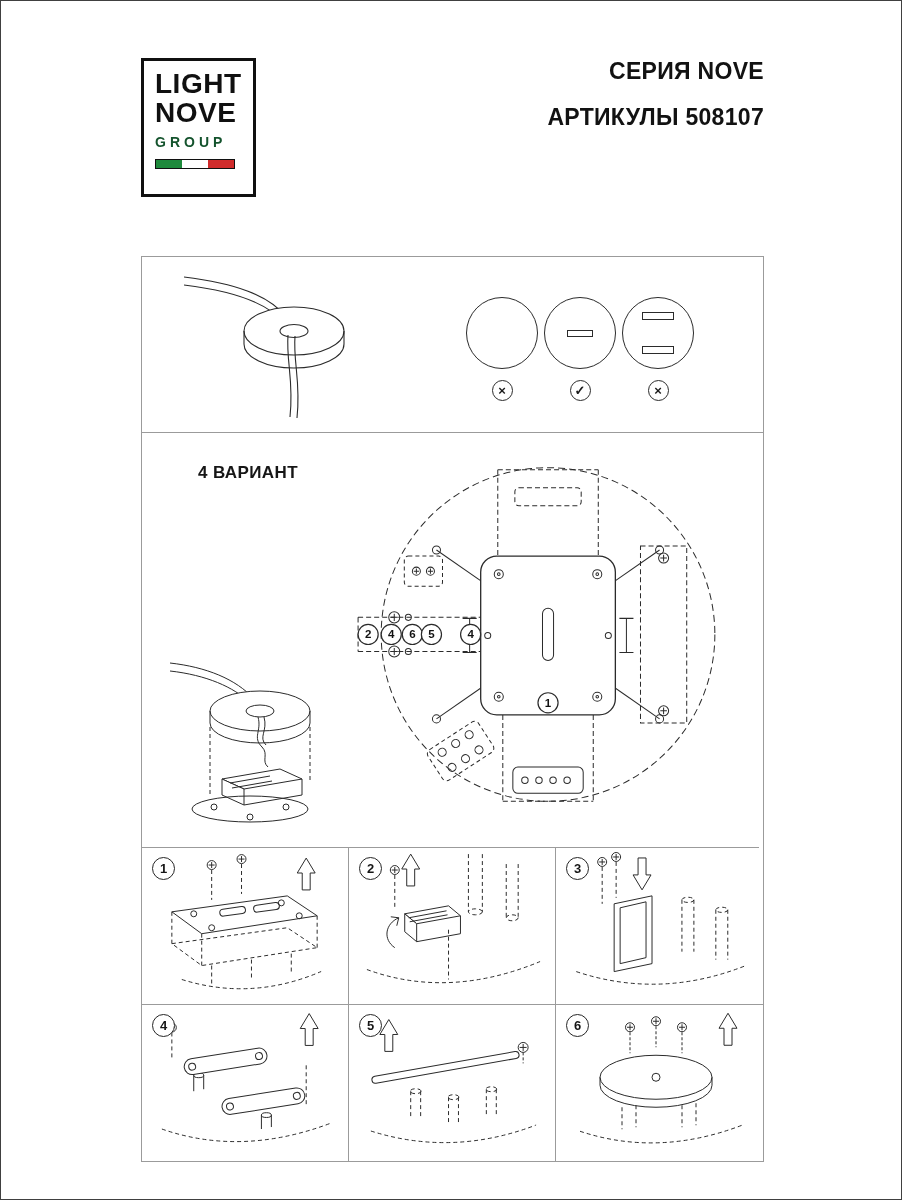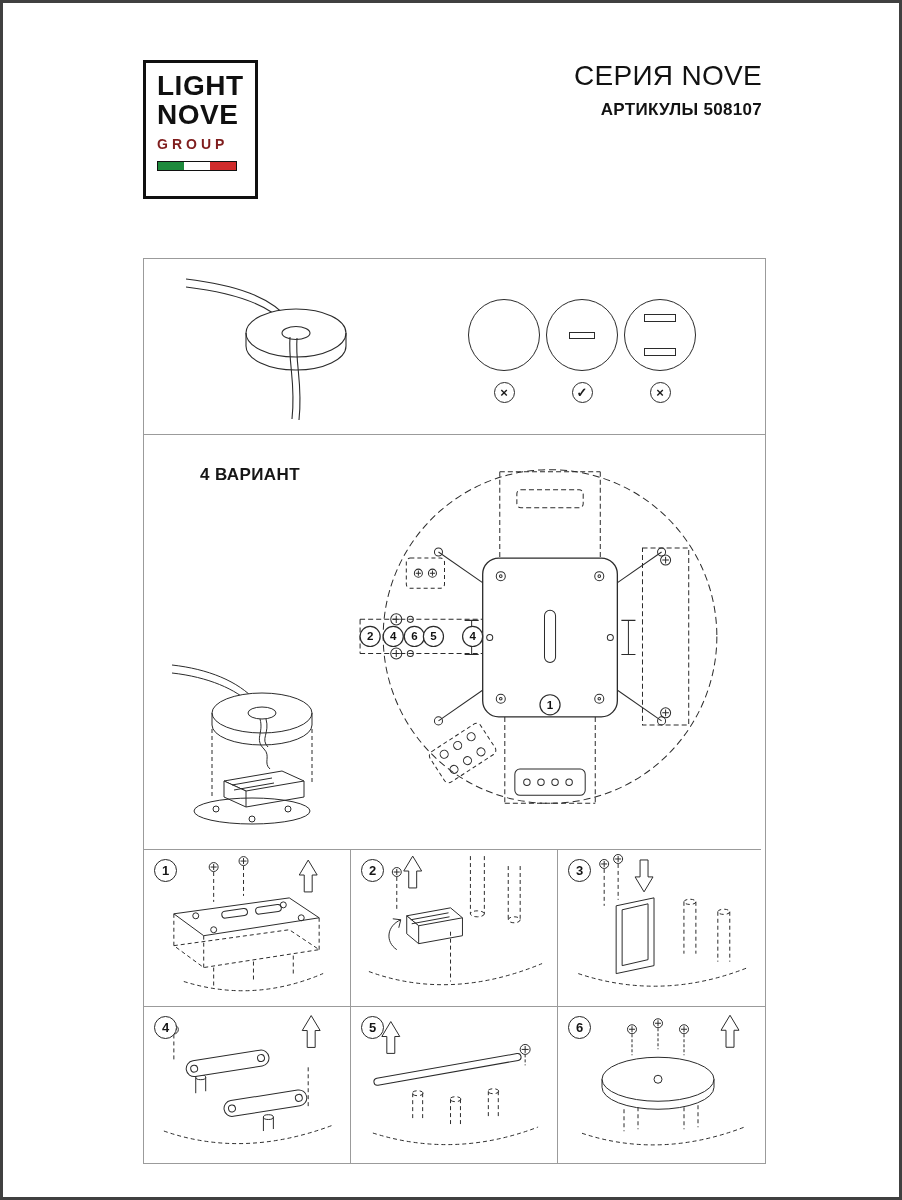--- a/index.html
+++ b/index.html
@@ -1,32 +1,32 @@
 <!DOCTYPE html>
 <html><head>
 <meta charset="utf-8">
 <style>
   * { margin:0; padding:0; box-sizing:border-box; }
   html,body { background:#ffffff; }
   body { font-family:"Liberation Sans", sans-serif; color:#161616; }
-  .page { position:relative; width:902px; height:1200px; background:#fff; border:3px solid #404040; overflow:hidden; }
+  .page { position:relative; width:902px; height:1200px; background:#fff; border:1px solid #404040; overflow:hidden; }
 
   
   .logo { position:absolute; left:140px; top:57px; width:115px; height:139px;
           border:3px solid #101010; padding:9px 0 0 11px; background:#fff; }
   .logo-word { font-size:28px; font-weight:bold; line-height:1.02; letter-spacing:.5px; color:#101010; }
-  .logo-sub  { font-size:14px; font-weight:bold; letter-spacing:4px; margin-top:7px; color:#7f1d1d; }
+  .logo-sub  { font-size:14px; font-weight:bold; letter-spacing:4px; margin-top:7px; color:#14532d; }
   .logo-flag { margin-top:9px; width:80px; height:10px; border:1px solid #101010; display:flex; }
   .seg { flex:1; height:100%; }
   .seg-g { background:#1e8a3c; } .seg-w { background:#ffffff; } .seg-r { background:#d02b2b; }
 
   
   .titles { position:absolute; right:137px; top:57px; text-align:right; color:#121212; }
-  .series   { font-size:28px; font-weight:normal; letter-spacing:.3px; }
-  .articles { font-size:17px; font-weight:bold; letter-spacing:.3px; margin-top:8px; }
+  .series   { font-size:23px; font-weight:bold; letter-spacing:.3px; }
+  .articles { font-size:23px; font-weight:bold; letter-spacing:.3px; margin-top:19px; }
   .main-title { margin-top:21px; font-size:29px; font-weight:bold; line-height:1.16; letter-spacing:.3px; }
 
   
   :root { --line:#9b9b9b; --ink:#2b2b2b; }
   .panel { position:absolute; left:140px; top:255px; width:623px; height:906px;
            border:1px solid var(--line); background:#fff; }
   .sec-top  { position:absolute; left:0; right:0; top:0; height:176px; border-bottom:1px solid var(--line); }
   .sec-mid  { position:absolute; left:0; right:4px; top:176px; height:415px; border-bottom:1px solid var(--line); }
   .sec-steps{ position:absolute; left:0; right:0; top:591px; bottom:0;
               display:grid; grid-template-columns:repeat(3,1fr); grid-template-rows:repeat(2,1fr); }

